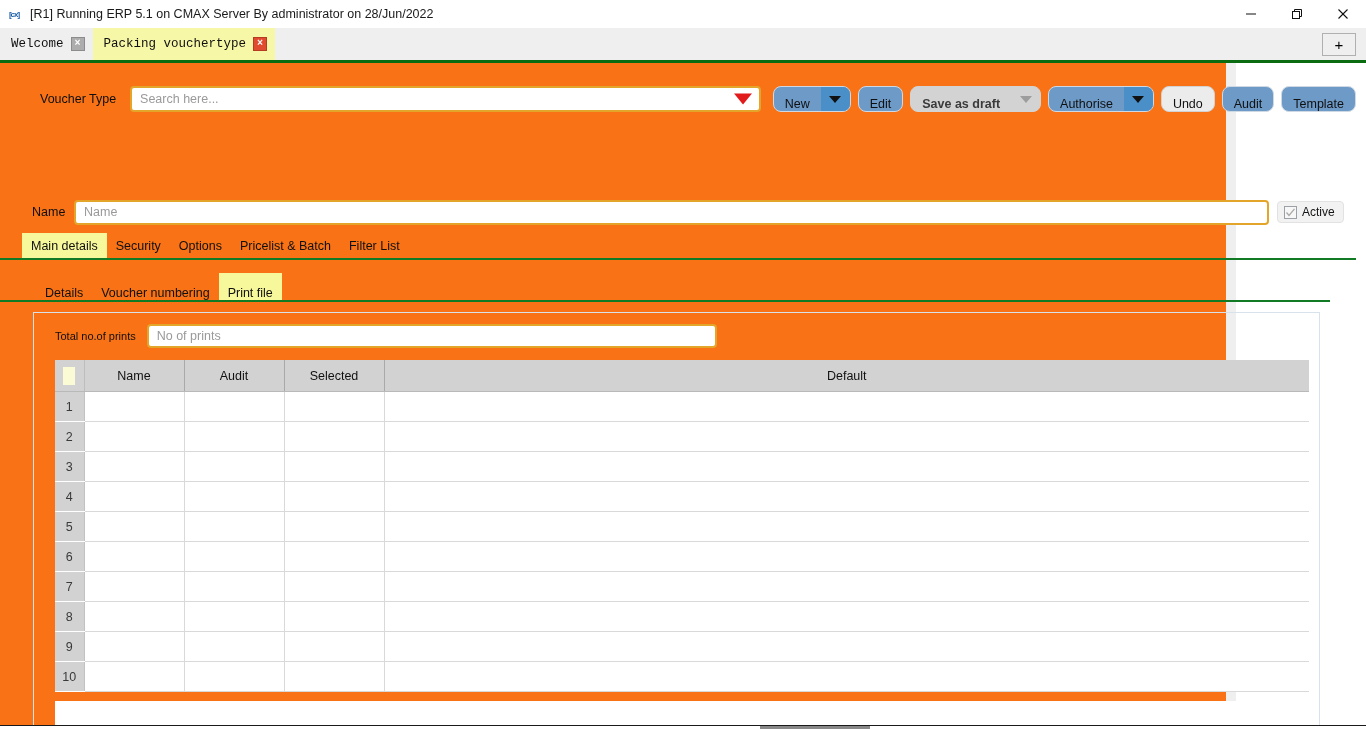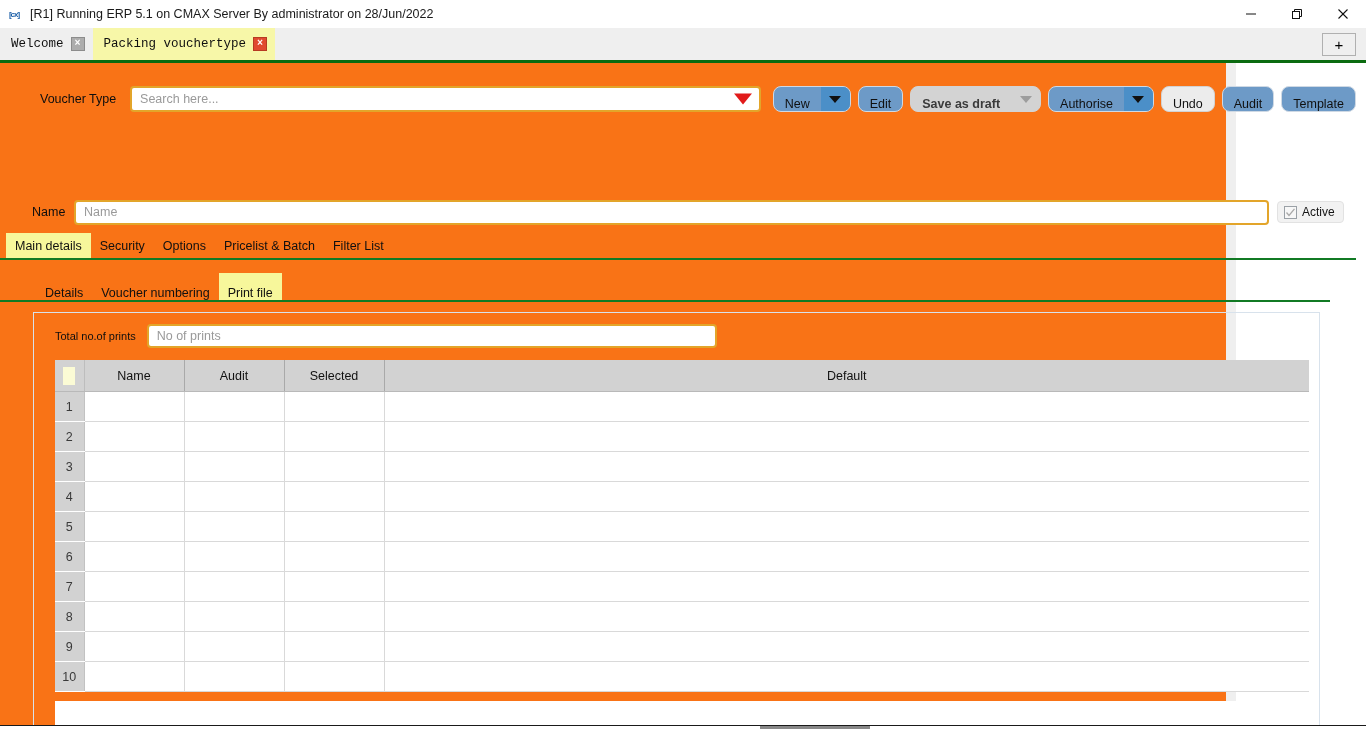--- a/index.html
+++ b/index.html
@@ -279,21 +279,21 @@
 
   
   .maintabs {
     position: absolute;
     left: 0; top: 170px;
     width: 1356px;
     height: 27px;
     border-bottom: 2px solid #117a24;
     display: flex;
     align-items: stretch;
-    padding-left: 6px;
+    padding-left: 22px;
     box-sizing: border-box;
   }
   .mtab {
     display: flex;
     align-items: center;
     padding: 0 9px;
     font-size: 12.5px;
     color: #101010;
     white-space: nowrap;
   }

